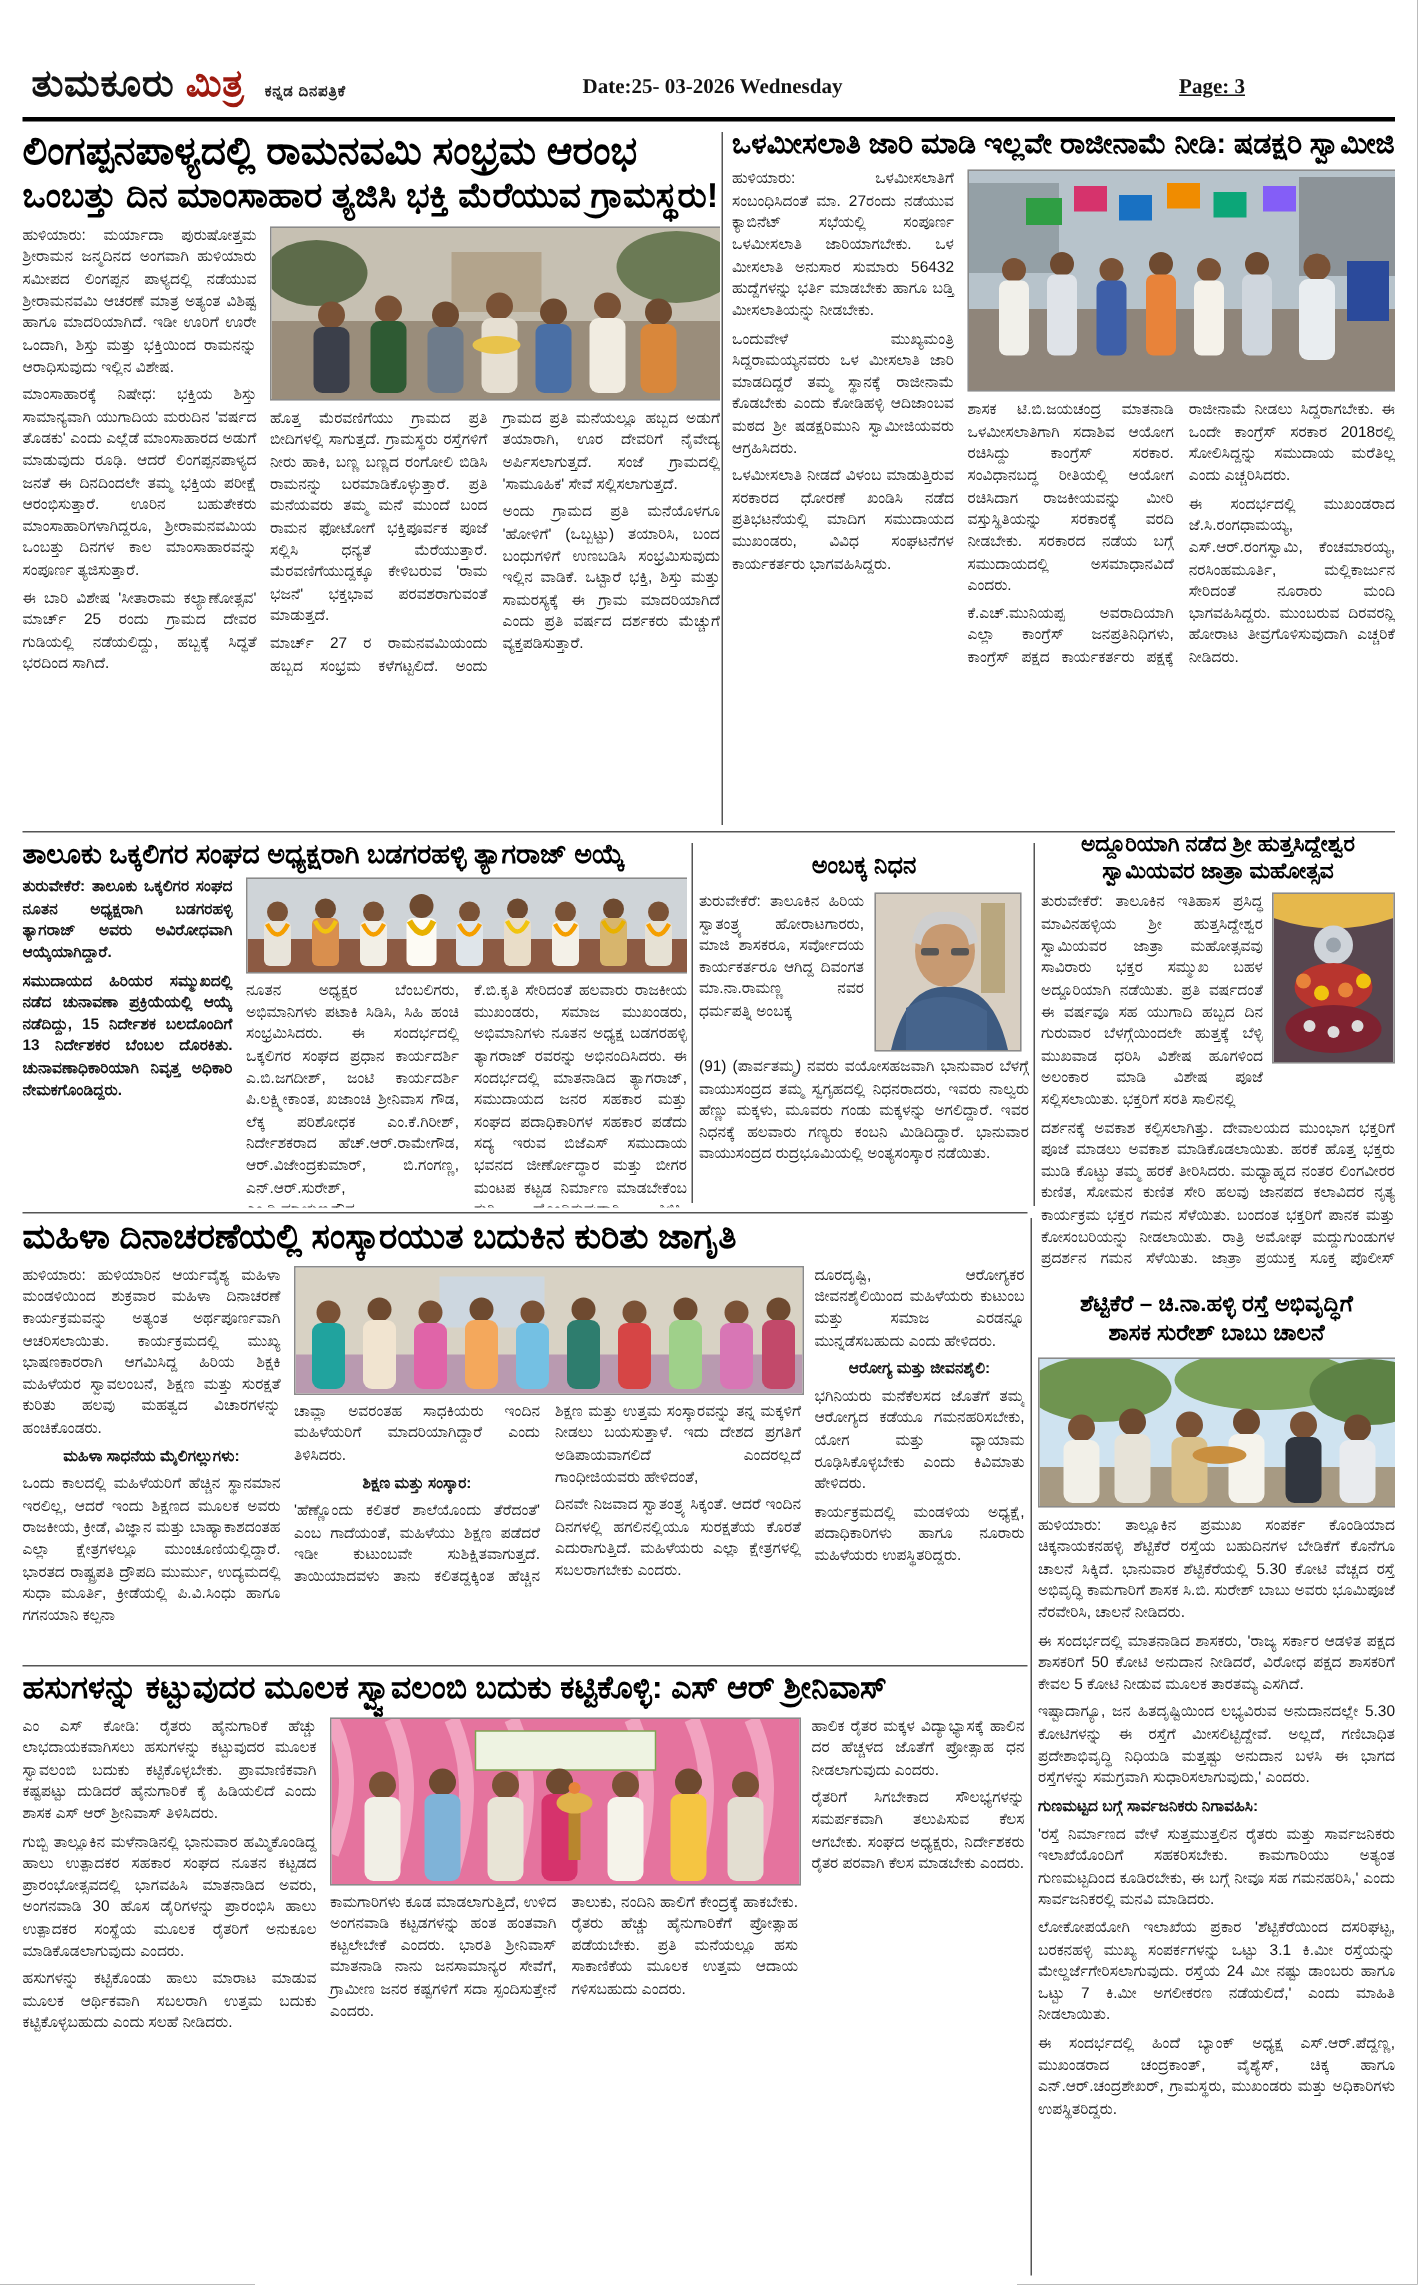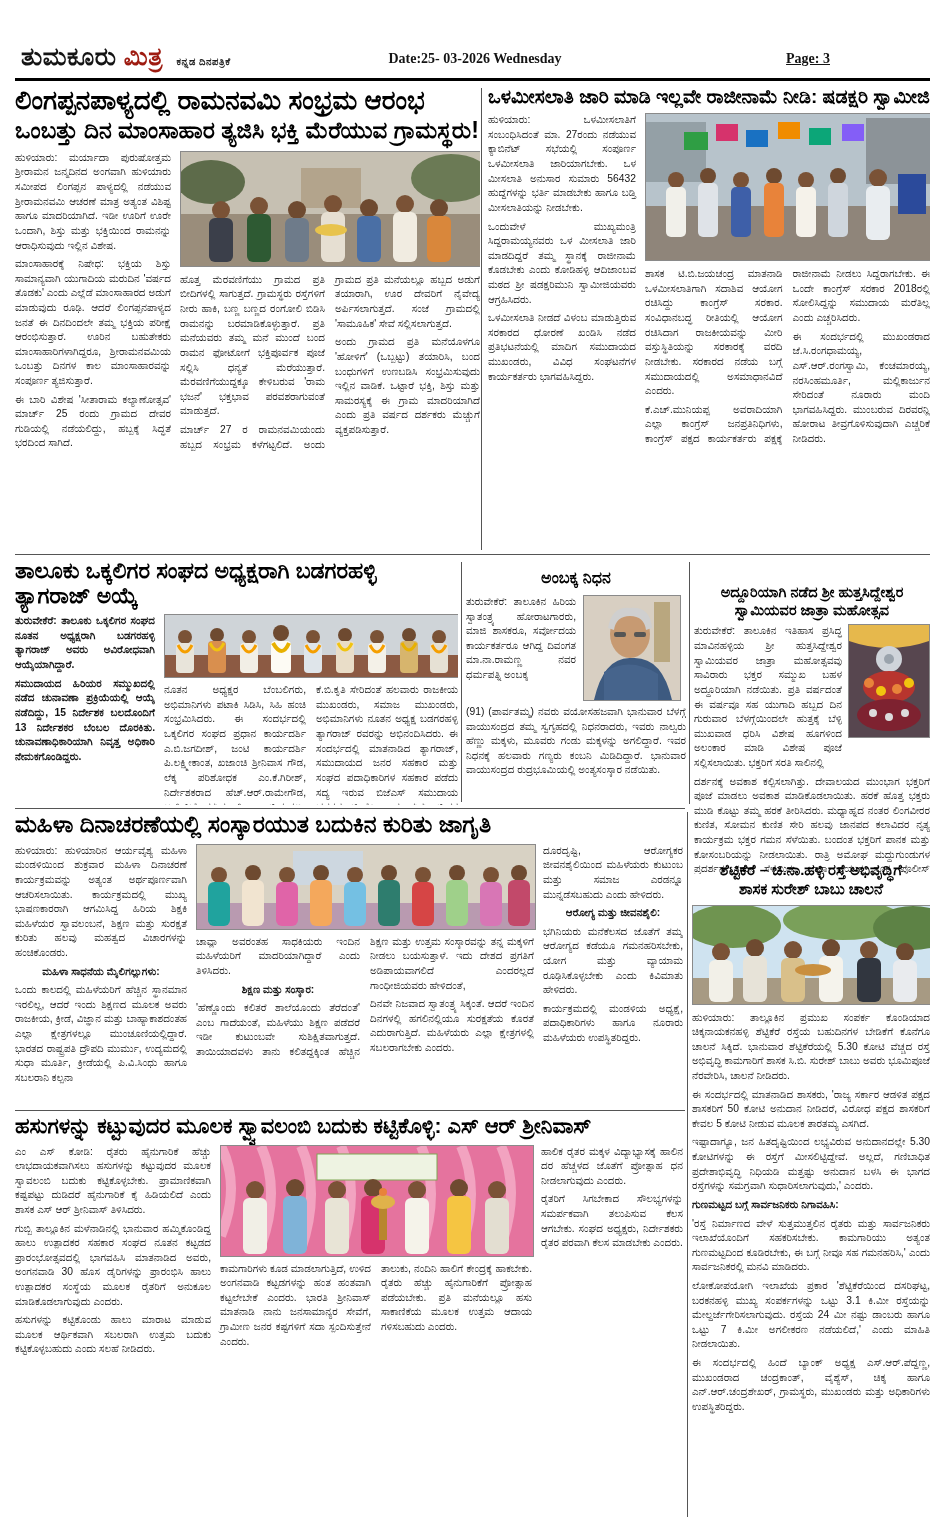--- a/index.html
+++ b/index.html
@@ -129,21 +129,21 @@
           <p class="small">ಕೆ.ಎಚ್.ಮುನಿಯಪ್ಪ ಅವರಾದಿಯಾಗಿ ಎಲ್ಲಾ ಕಾಂಗ್ರೆಸ್ ಜನಪ್ರತಿನಿಧಿಗಳು, ಕಾಂಗ್ರೆಸ್ ಪಕ್ಷದ ಕಾರ್ಯಕರ್ತರು ಪಕ್ಷಕ್ಕೆ ರಾಜೀನಾಮೆ ನೀಡಲು ಸಿದ್ದರಾಗಬೇಕು. ಈ ಒಂದೇ ಕಾಂಗ್ರೆಸ್ ಸರಕಾರ 2018ರಲ್ಲಿ ಸೋಲಿಸಿದ್ದನ್ನು ಸಮುದಾಯ ಮರೆತಿಲ್ಲ ಎಂದು ಎಚ್ಚರಿಸಿದರು.</p>
           <p class="small">ಈ ಸಂದರ್ಭದಲ್ಲಿ ಮುಖಂಡರಾದ ಜೆ.ಸಿ.ರಂಗಧಾಮಯ್ಯ, ಎಸ್.ಆರ್.ರಂಗಸ್ವಾಮಿ, ಕೆಂಚಮಾರಯ್ಯ, ನರಸಿಂಹಮೂರ್ತಿ, ಮಲ್ಲಿಕಾರ್ಜುನ ಸೇರಿದಂತೆ ನೂರಾರು ಮಂದಿ ಭಾಗವಹಿಸಿದ್ದರು. ಮುಂಬರುವ ದಿರವರನ್ಲಿ ಹೋರಾಟ ತೀವ್ರಗೊಳಿಸುವುದಾಗಿ ಎಚ್ಚರಿಕೆ ನೀಡಿದರು.</p>
         </div>
       </div>
     </div>
   </section>
 
   <div class="hline" style="left:15px;top:554px;width:915px;"></div>
 
   <section class="story" style="left:15px;top:559px;width:443px;height:246px;">
-    <div class="hl" style="font-size:22px;">ತಾಲೂಕು ಒಕ್ಕಲಿಗರ ಸಂಘದ ಅಧ್ಯಕ್ಷರಾಗಿ ಬಡಗರಹಳ್ಳಿ ತ್ಯಾಗರಾಜ್ ಅಯ್ಕೆ</div>
+    <div class="hl" style="font-size:18px;">ತಾಲೂಕು ಒಕ್ಕಲಿಗರ ಸಂಘದ ಅಧ್ಯಕ್ಷರಾಗಿ ಬಡಗರಹಳ್ಳಿ ತ್ಯಾಗರಾಜ್ ಅಯ್ಕೆ</div>
     <div class="flexrow" style="margin-top:6px;">
       <div style="width:140px;flex:none;font-weight:bold;">
         <p class="small">ತುರುವೇಕೆರೆ: ತಾಲೂಕು ಒಕ್ಕಲಿಗರ ಸಂಘದ ನೂತನ ಅಧ್ಯಕ್ಷರಾಗಿ ಬಡಗರಹಳ್ಳಿ ತ್ಯಾಗರಾಜ್ ಅವರು ಅವಿರೋಧವಾಗಿ ಆಯ್ಕೆಯಾಗಿದ್ದಾರೆ.</p>
         <p class="small">ಸಮುದಾಯದ ಹಿರಿಯರ ಸಮ್ಮುಖದಲ್ಲಿ ನಡೆದ ಚುನಾವಣಾ ಪ್ರಕ್ರಿಯೆಯಲ್ಲಿ ಆಯ್ಕೆ ನಡೆದಿದ್ದು, 15 ನಿರ್ದೇಶಕ ಬಲದೊಂದಿಗೆ 13 ನಿರ್ದೇಶಕರ ಬೆಂಬಲ ದೊರಕಿತು. ಚುನಾವಣಾಧಿಕಾರಿಯಾಗಿ ನಿವೃತ್ತ ಅಧಿಕಾರಿ ನೇಮಕಗೊಂಡಿದ್ದರು.</p>
       </div>
       <div style="flex:1;">
         <div class="photo" style="width:100%;height:62px;">
           <svg viewBox="0 0 294 62" preserveAspectRatio="none">
             <rect width="294" height="62" fill="#cfd4d8"></rect>
             <rect y="40" width="294" height="22" fill="#8c5a43"></rect>
@@ -201,21 +201,21 @@
           <path d="M10 104 q10 -44 38 -42 q30 -2 40 42 z" fill="#3d5a80"></path>
           <path d="M20 76 q26 -16 54 2 l0 26 l-54 0 z" fill="#46648c"></path>
         </svg>
       </div>
     </div>
     <p class="small" style="margin-top:4px;">(91) (ಪಾರ್ವತಮ್ಮ) ನವರು ವಯೋಸಹಜವಾಗಿ ಭಾನುವಾರ ಬೆಳಗ್ಗೆ ವಾಯುಸಂದ್ರದ ತಮ್ಮ ಸ್ವಗೃಹದಲ್ಲಿ ನಿಧನರಾದರು, ಇವರು ನಾಲ್ವರು ಹೆಣ್ಣು ಮಕ್ಕಳು, ಮೂವರು ಗಂಡು ಮಕ್ಕಳನ್ನು ಅಗಲಿದ್ದಾರೆ. ಇವರ ನಿಧನಕ್ಕೆ ಹಲವಾರು ಗಣ್ಯರು ಕಂಬನಿ ಮಿಡಿದಿದ್ದಾರೆ. ಭಾನುವಾರ ವಾಯುಸಂದ್ರದ ರುದ್ರಭೂಮಿಯಲ್ಲಿ ಅಂತ್ಯಸಂಸ್ಕಾರ ನಡೆಯಿತು.</p>
   </section>
 
   <div class="vline" style="left:689px;top:562px;height:242px;"></div>
 
-  <section class="story" style="left:694px;top:584px;width:236px;height:290px;">
+  <section class="story" style="left:694px;top:555px;width:236px;height:290px;">
     <div class="hl ctr" style="font-size:14.5px;">ಅದ್ದೂರಿಯಾಗಿ ನಡೆದ ಶ್ರೀ ಹುತ್ತಸಿದ್ದೇಶ್ವರ</div>
     <div class="hl ctr" style="font-size:14.5px;margin-top:2px;">ಸ್ವಾಮಿಯವರ ಜಾತ್ರಾ ಮಹೋತ್ಸವ</div>
     <div style="margin-top:6px;">
       <div class="photo" style="float:right;width:80px;height:112px;margin:0 0 4px 6px;">
         <svg viewBox="0 0 80 112" preserveAspectRatio="none">
           <rect width="80" height="112" fill="#57464f"></rect>
           <path d="M0 0 h80 v16 q-40 14 -80 0 z" fill="#e6b84c"></path>
           <circle cx="40" cy="34" r="13" fill="#cfd4da"></circle>
           <circle cx="40" cy="34" r="5" fill="#9aa3ac"></circle>
           <ellipse cx="40" cy="62" rx="26" ry="16" fill="#b8352e"></ellipse>
@@ -235,21 +235,21 @@
   </section>
 
   <div class="hline" style="left:15px;top:808px;width:670px;"></div>
 
   <section class="story" style="left:15px;top:812px;width:668px;height:298px;">
     <div class="hl" style="font-size:23px;">ಮಹಿಳಾ ದಿನಾಚರಣೆಯಲ್ಲಿ ಸಂಸ್ಕಾರಯುತ ಬದುಕಿನ ಕುರಿತು ಜಾಗೃತಿ</div>
     <div class="flexrow" style="margin-top:6px;">
       <div style="width:172px;flex:none;">
         <p class="small">ಹುಳಿಯಾರು: ಹುಳಿಯಾರಿನ ಆರ್ಯವೈಶ್ಯ ಮಹಿಳಾ ಮಂಡಳಿಯಿಂದ ಶುಕ್ರವಾರ ಮಹಿಳಾ ದಿನಾಚರಣೆ ಕಾರ್ಯಕ್ರಮವನ್ನು ಅತ್ಯಂತ ಅರ್ಥಪೂರ್ಣವಾಗಿ ಆಚರಿಸಲಾಯಿತು. ಕಾರ್ಯಕ್ರಮದಲ್ಲಿ ಮುಖ್ಯ ಭಾಷಣಕಾರರಾಗಿ ಆಗಮಿಸಿದ್ದ ಹಿರಿಯ ಶಿಕ್ಷಕಿ ಮಹಿಳೆಯರ ಸ್ವಾವಲಂಬನೆ, ಶಿಕ್ಷಣ ಮತ್ತು ಸುರಕ್ಷತೆ ಕುರಿತು ಹಲವು ಮಹತ್ವದ ವಿಚಾರಗಳನ್ನು ಹಂಚಿಕೊಂಡರು.</p>
         <p class="small sub">ಮಹಿಳಾ ಸಾಧನೆಯ ಮೈಲಿಗಲ್ಲುಗಳು:</p>
-        <p class="small">ಒಂದು ಕಾಲದಲ್ಲಿ ಮಹಿಳೆಯರಿಗೆ ಹೆಚ್ಚಿನ ಸ್ಥಾನಮಾನ ಇರಲಿಲ್ಲ, ಆದರೆ ಇಂದು ಶಿಕ್ಷಣದ ಮೂಲಕ ಅವರು ರಾಜಕೀಯ, ಕ್ರೀಡೆ, ವಿಜ್ಞಾನ ಮತ್ತು ಬಾಹ್ಯಾಕಾಶದಂತಹ ಎಲ್ಲಾ ಕ್ಷೇತ್ರಗಳಲ್ಲೂ ಮುಂಚೂಣಿಯಲ್ಲಿದ್ದಾರೆ. ಭಾರತದ ರಾಷ್ಟ್ರಪತಿ ದ್ರೌಪದಿ ಮುರ್ಮು, ಉದ್ಯಮದಲ್ಲಿ ಸುಧಾ ಮೂರ್ತಿ, ಕ್ರೀಡೆಯಲ್ಲಿ ಪಿ.ವಿ.ಸಿಂಧು ಹಾಗೂ ಸಬಲರಾನಿ ಕಲ್ಪನಾ</p>
+        <p class="small">ಒಂದು ಕಾಲದಲ್ಲಿ ಮಹಿಳೆಯರಿಗೆ ಹೆಚ್ಚಿನ ಸ್ಥಾನಮಾನ ಇರಲಿಲ್ಲ, ಆದರೆ ಇಂದು ಶಿಕ್ಷಣದ ಮೂಲಕ ಅವರು ರಾಜಕೀಯ, ಕ್ರೀಡೆ, ವಿಜ್ಞಾನ ಮತ್ತು ಬಾಹ್ಯಾಕಾಶದಂತಹ ಎಲ್ಲಾ ಕ್ಷೇತ್ರಗಳಲ್ಲೂ ಮುಂಚೂಣಿಯಲ್ಲಿದ್ದಾರೆ. ಭಾರತದ ರಾಷ್ಟ್ರಪತಿ ದ್ರೌಪದಿ ಮುರ್ಮು, ಉದ್ಯಮದಲ್ಲಿ ಸುಧಾ ಮೂರ್ತಿ, ಕ್ರೀಡೆಯಲ್ಲಿ ಪಿ.ವಿ.ಸಿಂಧು ಹಾಗೂ ಗಗನಯಾನಿ ಕಲ್ಪನಾ</p>
       </div>
       <div style="width:338px;flex:none;">
         <div class="photo" style="width:100%;height:84px;">
           <svg viewBox="0 0 338 84" preserveAspectRatio="none">
             <rect width="338" height="84" fill="#d8d2c4"></rect>
             <rect x="96" y="6" width="70" height="34" fill="#cdd7e0"></rect>
             <rect y="58" width="338" height="26" fill="#b99ab0"></rect>
             <circle cx="22" cy="30" r="8" fill="#7a5236"></circle>
               <rect x="11" y="37" width="22" height="44" rx="6" fill="#20a39e"></rect>
             <circle cx="56" cy="28" r="8" fill="#6e4a30"></circle>

